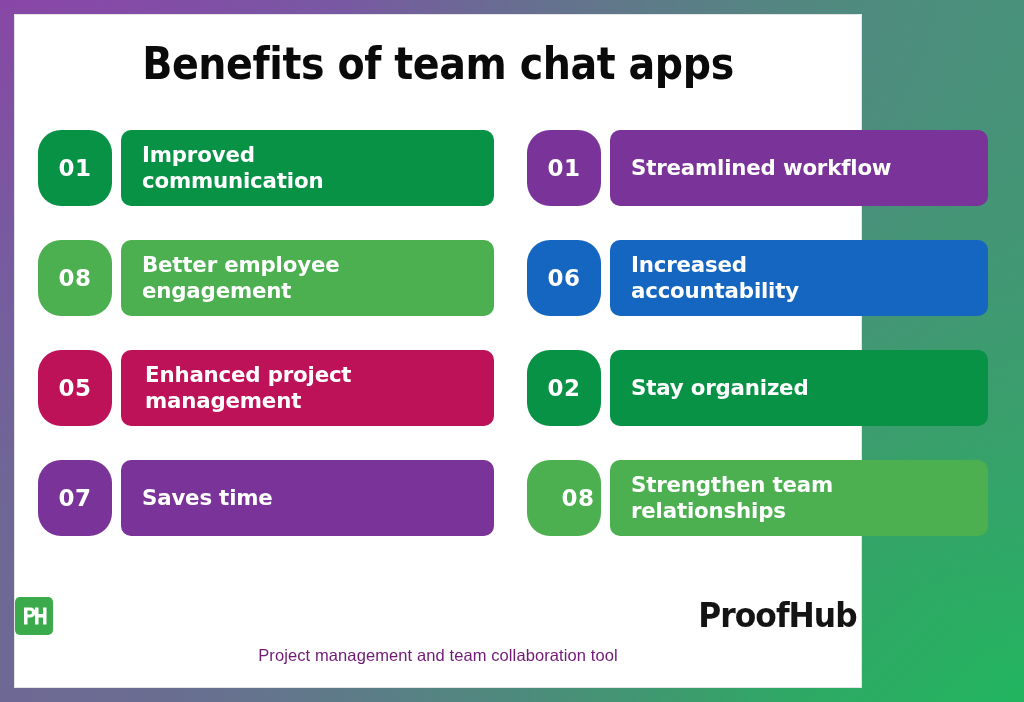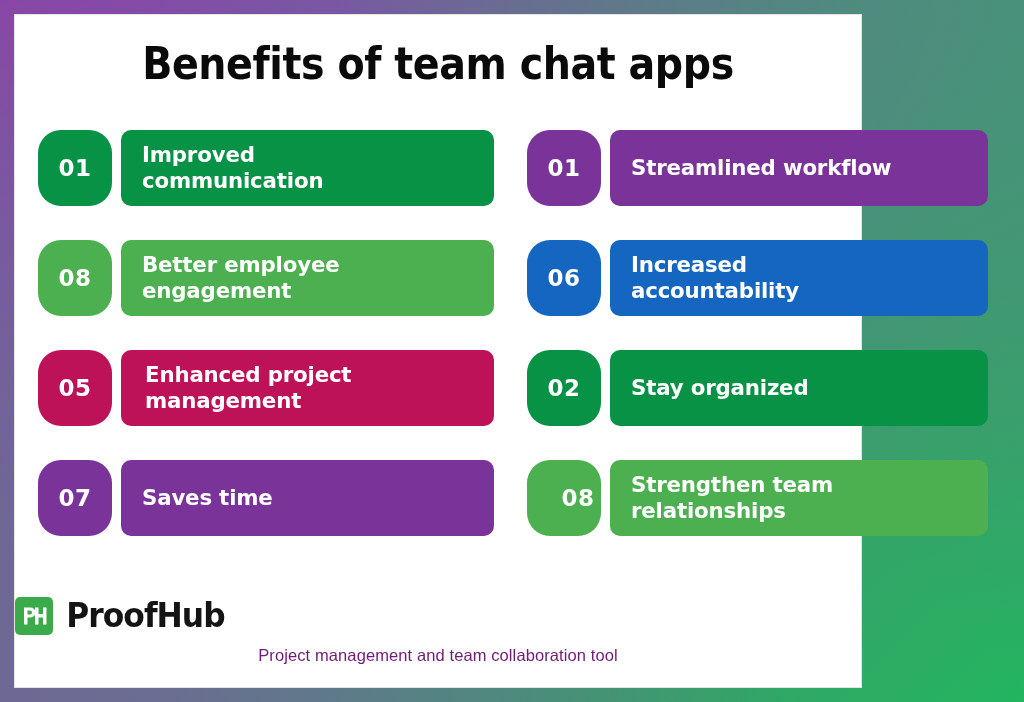--- a/index.html
+++ b/index.html
@@ -126,21 +126,21 @@
     position: absolute;
     bottom: 22px;
     left: 0;
     width: 100%;
     text-align: center;
   }
 
   #logo-lockup {
     display: flex;
     align-items: center;
-    justify-content: flex-start;
+    justify-content: space-between;
     gap: 9px;
     margin-bottom: 11px;
   }
 
   #logo-mark {
     width: 38px;
     height: 38px;
     border-radius: 5px;
     background: #3baa4b;
     display: flex;

